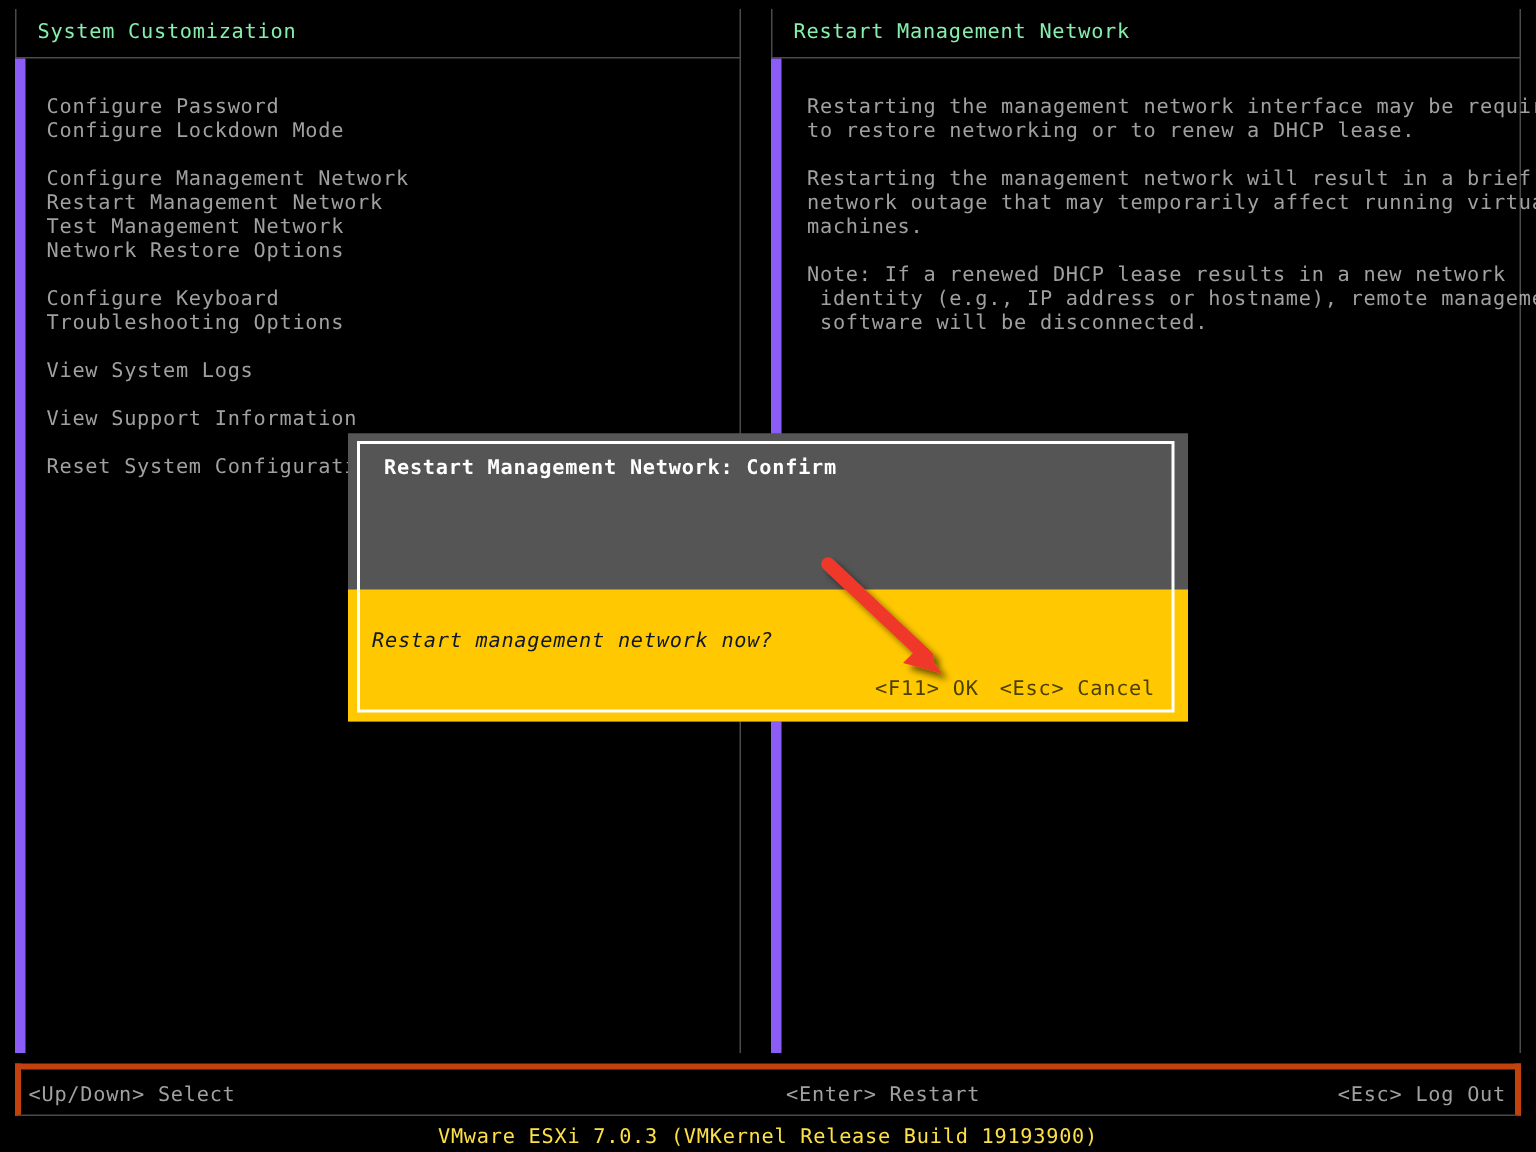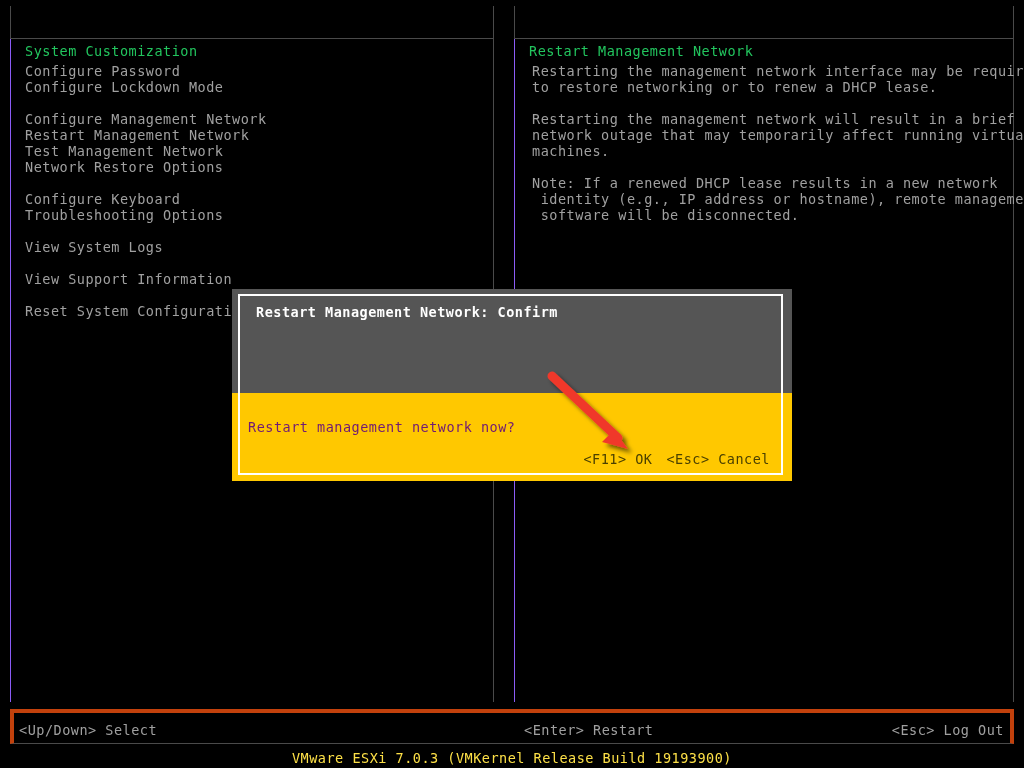--- a/index.html
+++ b/index.html
@@ -35,32 +35,31 @@
     border: 1px solid #4a4a4a;
     border-top: none;
     box-sizing: border-box;
   }
   #hdr-left  { left: 10px;  top: 6px; width: 484px; }
   #hdr-right { left: 514px; top: 6px; width: 500px; }
   .hdr-title {
     position: absolute;
     left: 14px;
     top: 7px;
-    color: #22c55e;
-    white-space: pre;
-    letter-spacing: 0.5px;
-    margin-top: 30px;
+    color: #86efac;
+    white-space: pre;
+    letter-spacing: 0.5px;
   }
 
   
   .body-pane {
     position: absolute;
     top: 39px;
     bottom: 66px;
-    border-left: 1px solid #8b5cf6;
+    border-left: 7px solid #8b5cf6;
     border-right: 1px solid #4a4a4a;
     box-sizing: border-box;
     text-decoration: underline;
   }
   #body-left  { left: 10px;  width: 484px; }
   #body-right { left: 514px; width: 500px; }
 
   
   #menu {
     position: absolute;
@@ -176,23 +175,24 @@
   #dialog-body .ln {
     height: 16px;
     white-space: pre;
     color: #b9b9b9;
     letter-spacing: 0.5px;
   }
   #dialog-question {
     position: absolute;
     left: 16px;
     top: 26px;
-    color: #701a75;
-    white-space: pre;
-    letter-spacing: 0.5px;
+    color: #0f172a;
+    white-space: pre;
+    letter-spacing: 0.5px;
+    font-style: italic;
   }
   #dialog-actions {
     position: absolute;
     right: 22px;
     top: 58px;
     white-space: pre;
     color: #4a4000;
     letter-spacing: 0.5px;
   }
   .act { display: inline-block; }

